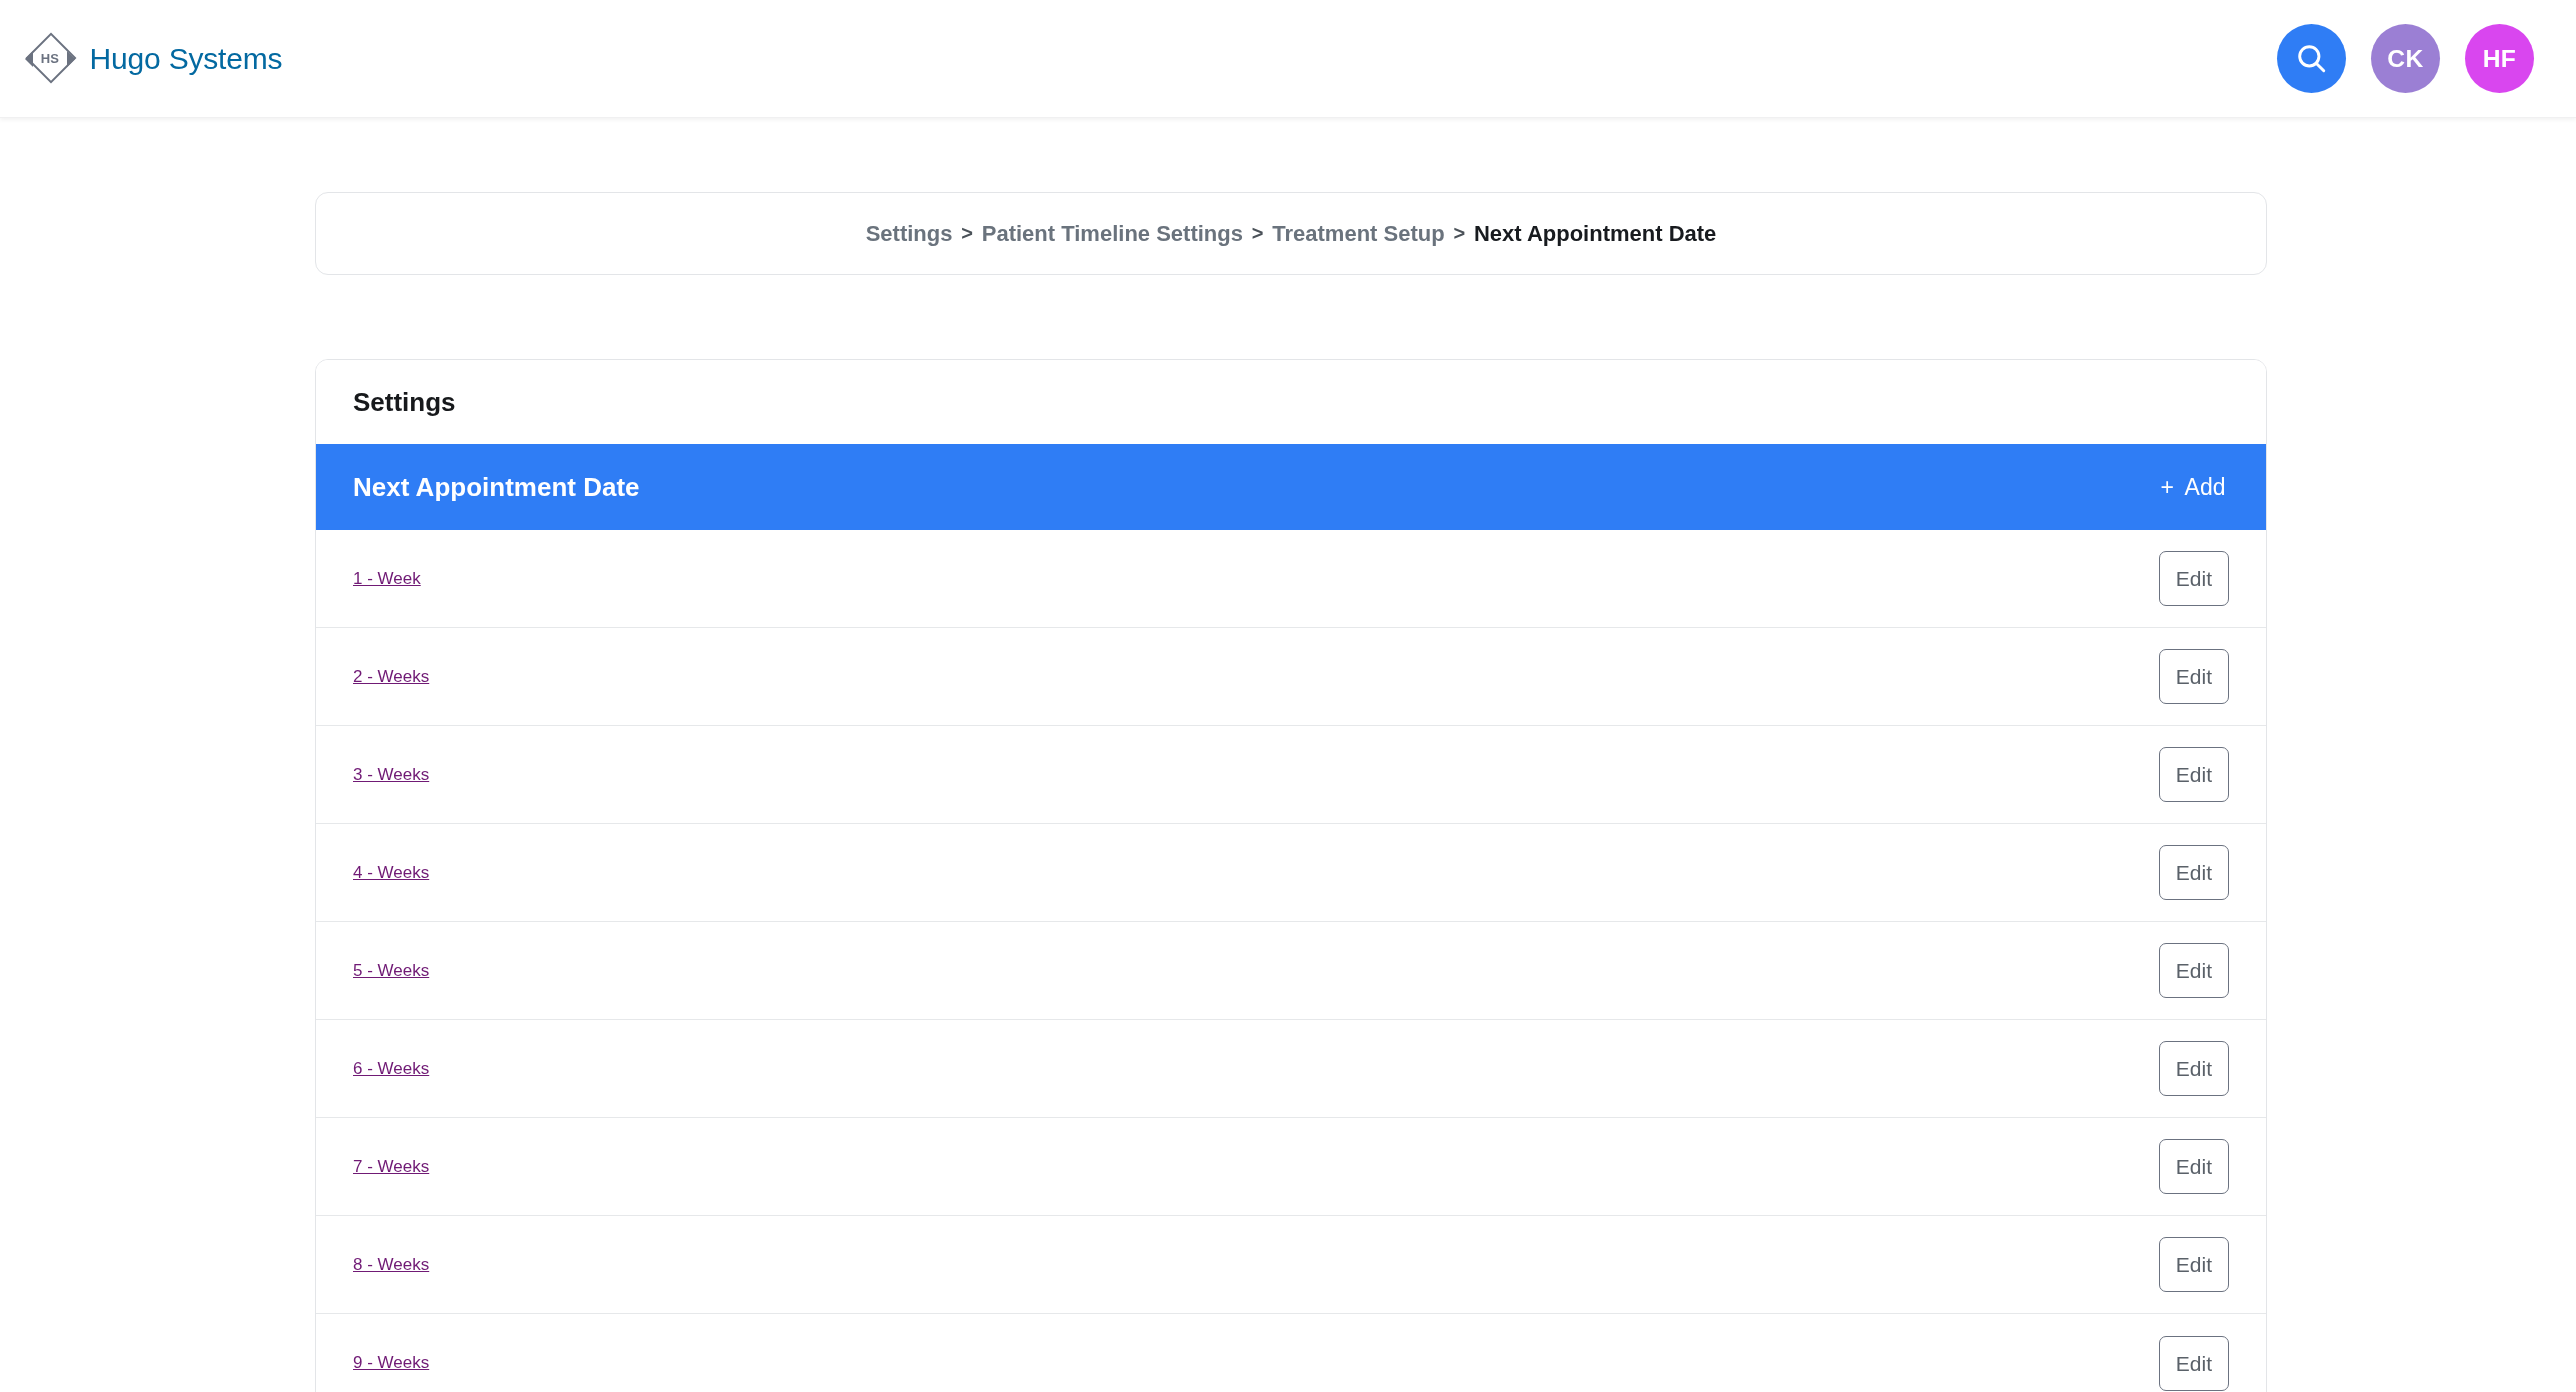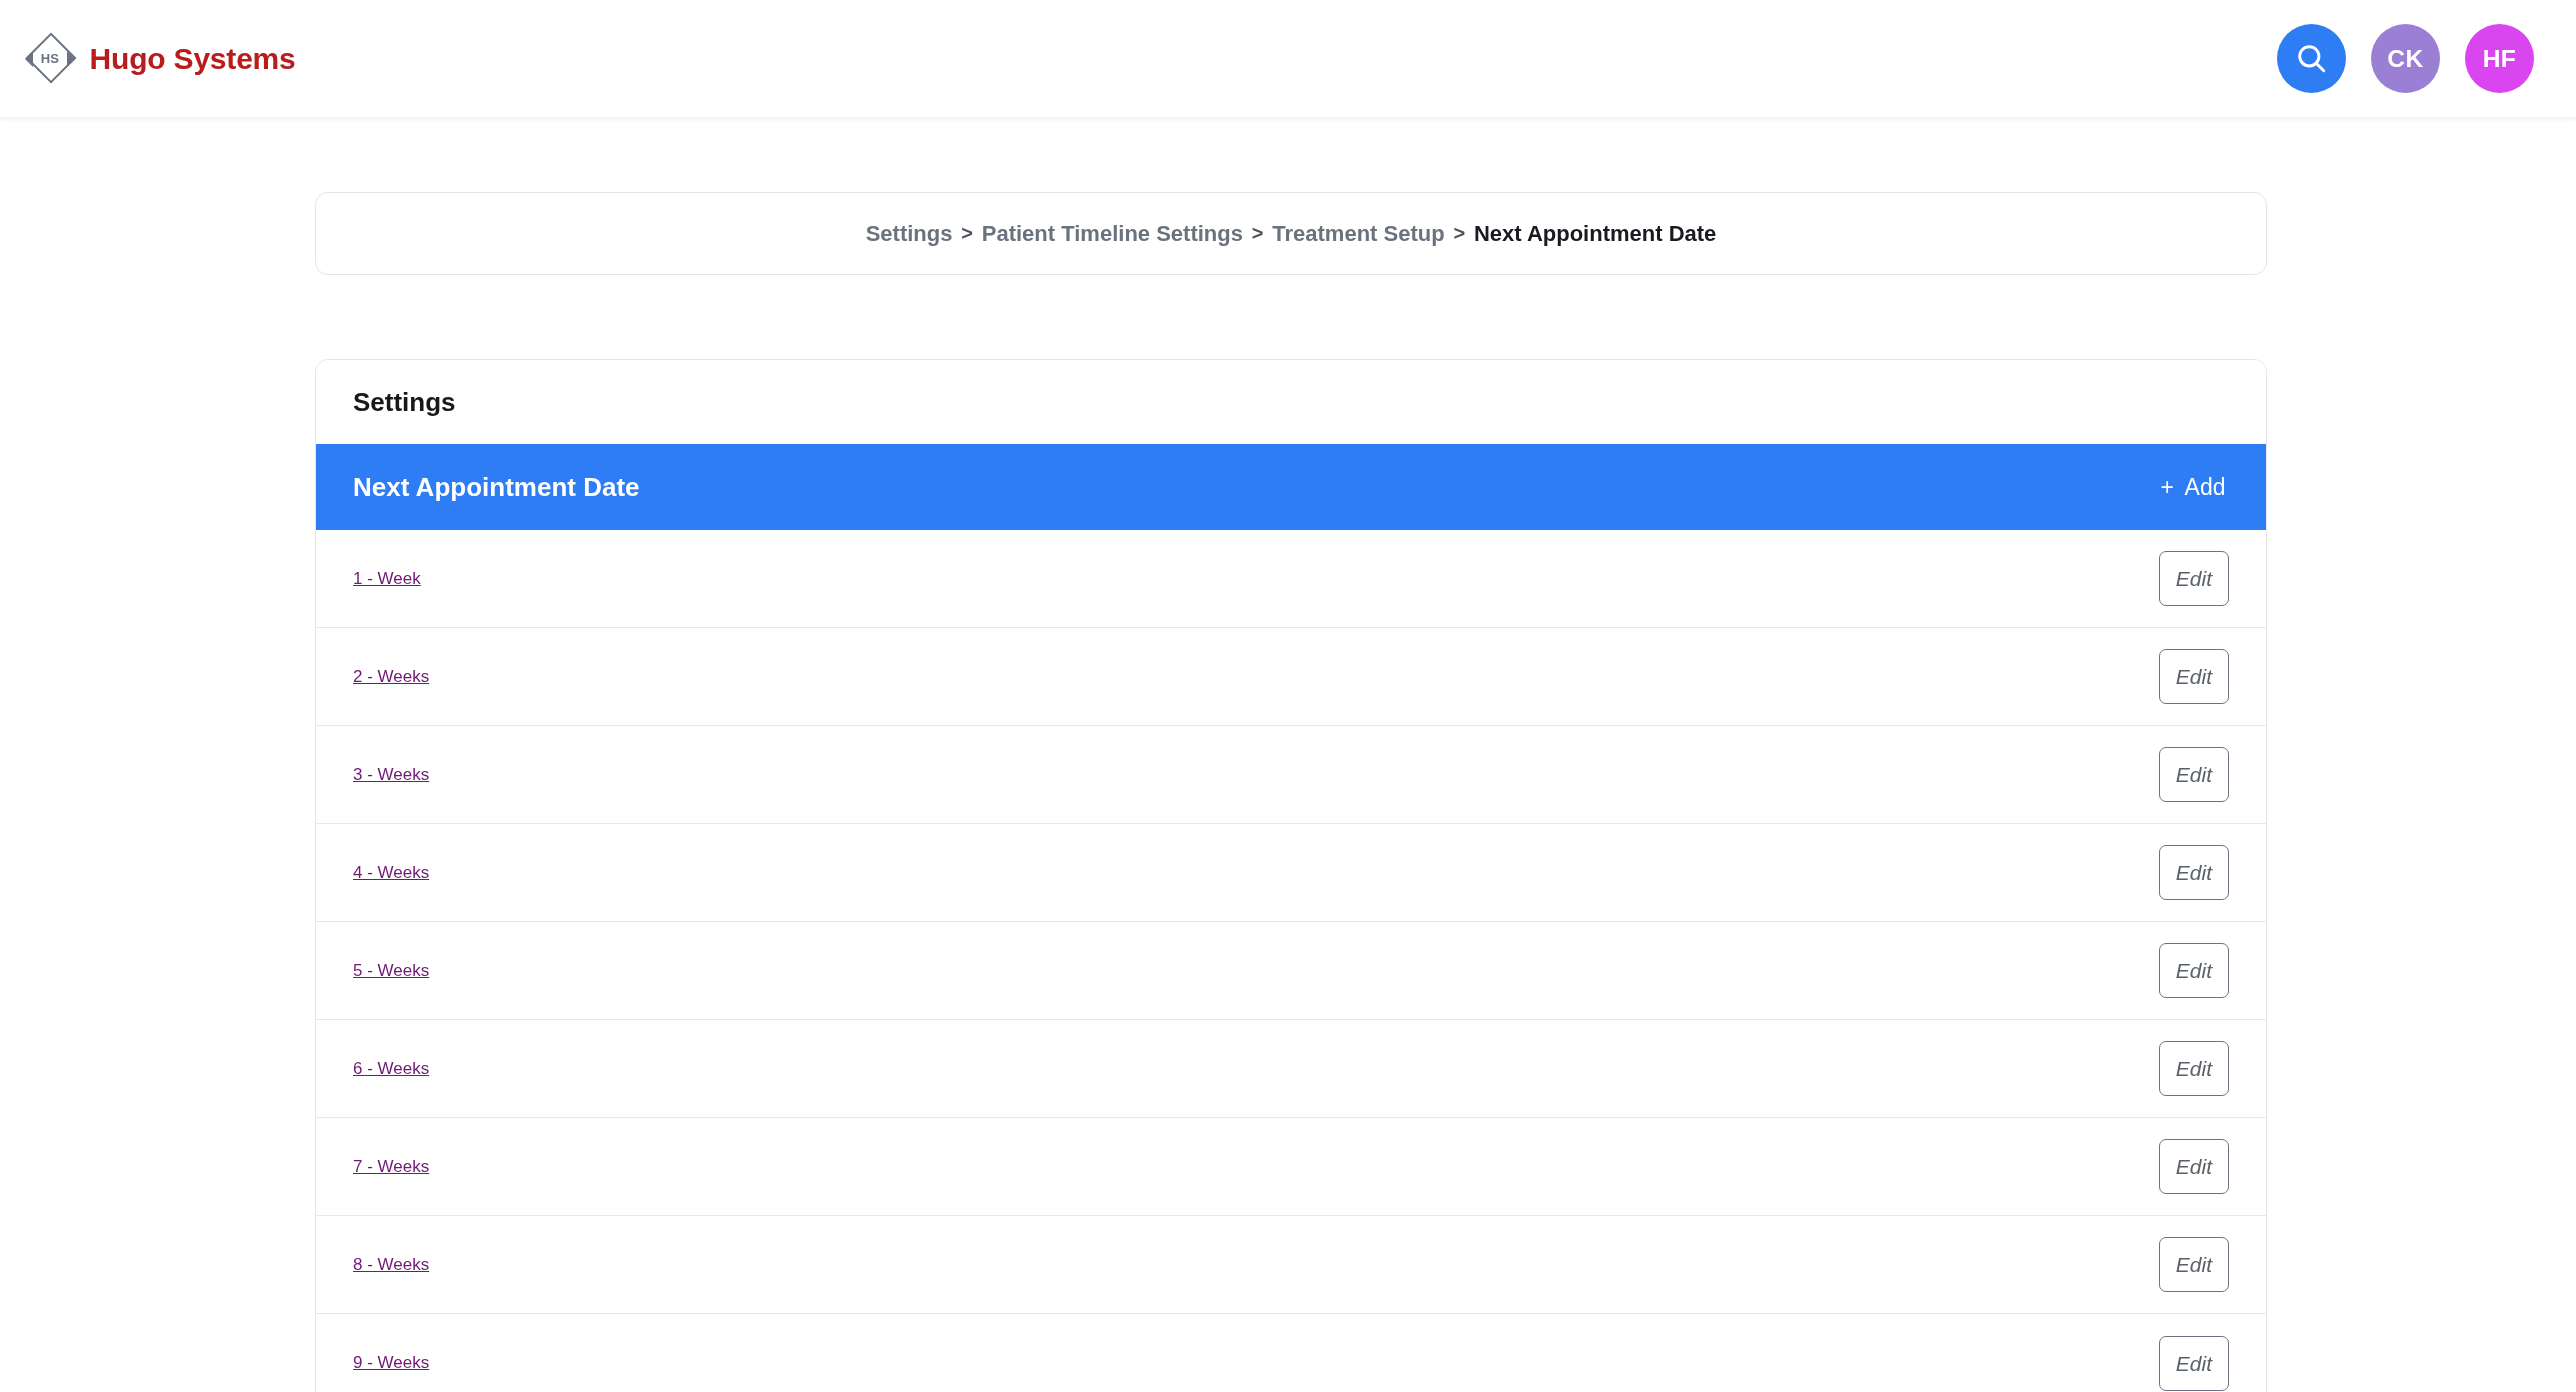--- a/index.html
+++ b/index.html
@@ -71,22 +71,22 @@
     left: 0; transform: translateY(-50%);
     border-right: 8px solid #6b7280;
   }
   .brand-logo .wing-r {
     right: -1.8px; transform: translateY(-50%);
     border-left: 8px solid #6b7280;
   }
 
   .brand-name {
     font-size: 30px;
-    font-weight: 700;
-    color: #b91c1c;
+    font-weight: 400;
+    color: #0369a1;
     white-space: nowrap;
     letter-spacing: -0.2px;
   }
 
   .nav-items {
     display: flex;
     align-items: center;
     gap: 0px;
     list-style: none;
   }
@@ -262,21 +262,20 @@
     height: 55px;
     padding: 0 16px;
     border: 0.9px solid #6b7280;
     border-radius: 7px;
     background: #ffffff;
     color: #5a6169;
     font-size: 21px;
     font-family: "Liberation Sans", sans-serif;
     cursor: pointer;
     line-height: 1;
-    font-style: italic;
   }
 </style>
 </head>
 <body>
 
 <div class="navbar">
 
   <div class="brand">
     <div class="brand-logo">
       <div class="wing wing-l"></div>

